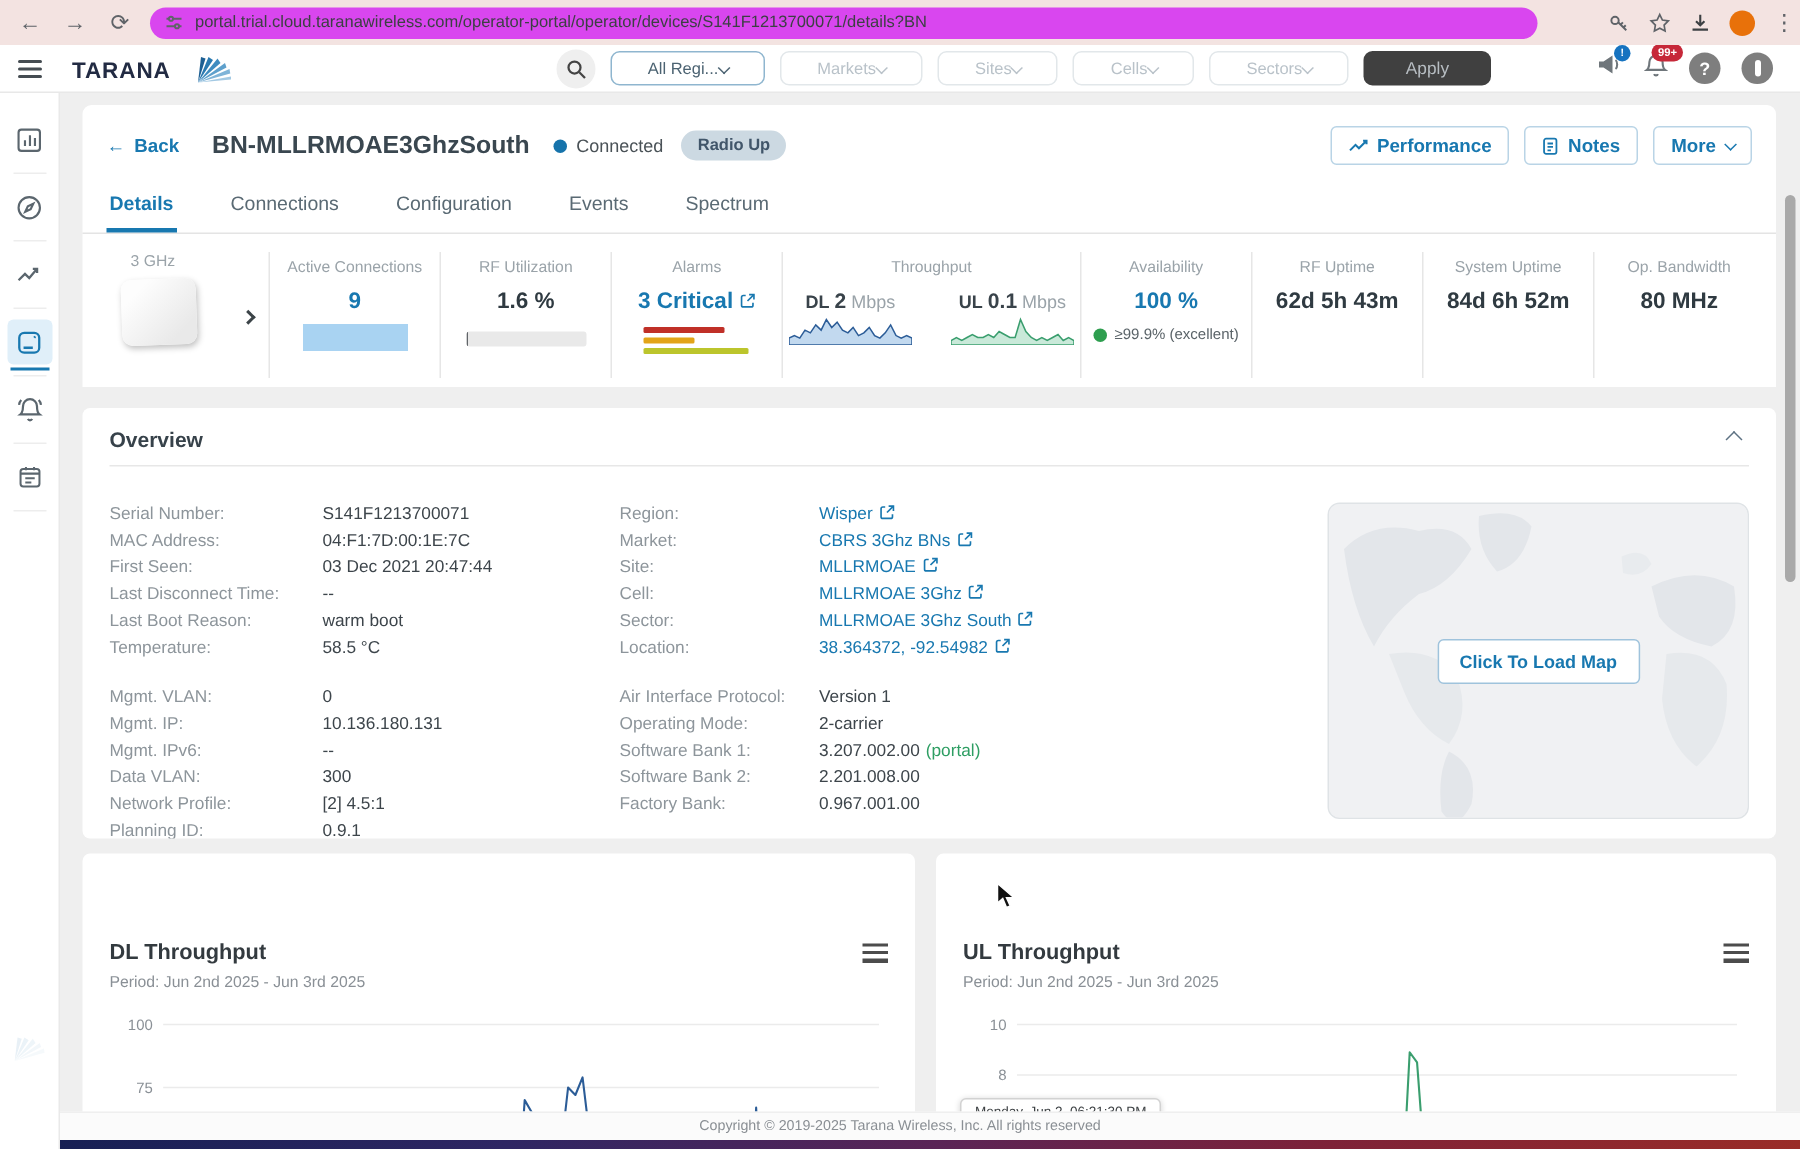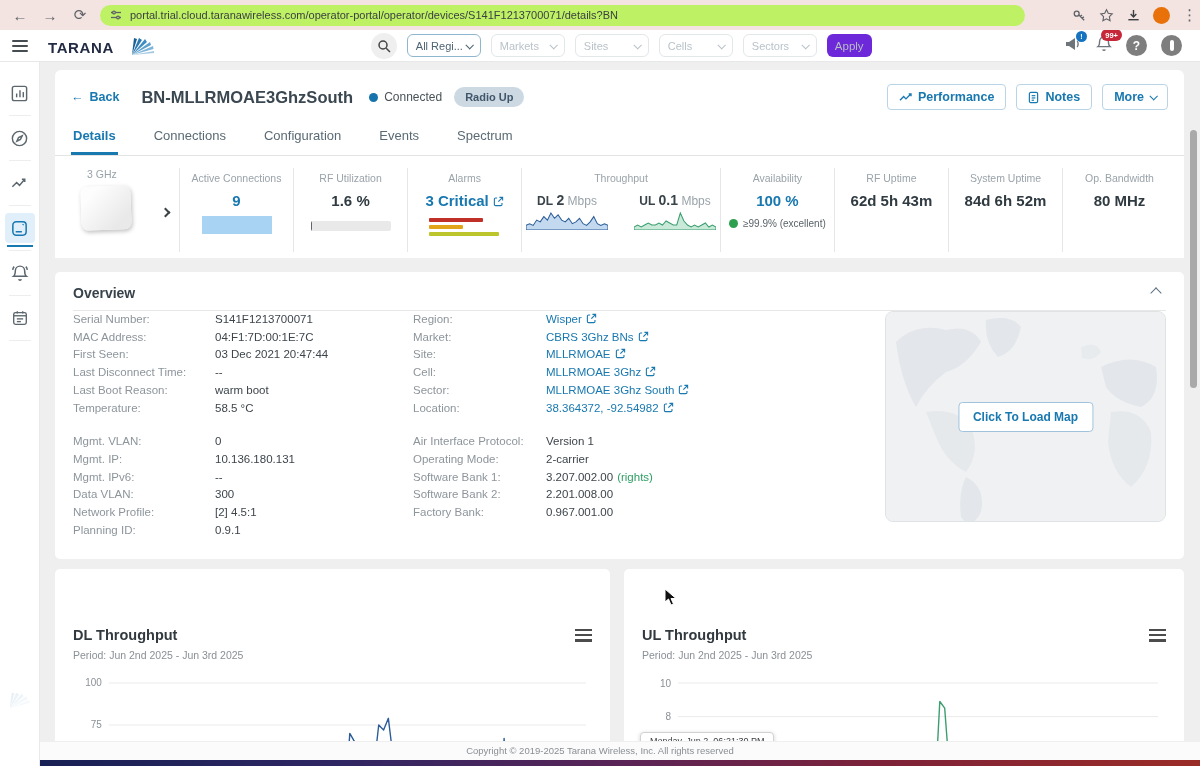--- a/index.html
+++ b/index.html
@@ -1,37 +1,37 @@
 <!DOCTYPE html>
 <html><head>
 <meta charset="utf-8">
 <style>
   * { margin:0; padding:0; box-sizing:border-box; }
   html,body { width:1200px; height:766px; overflow:hidden; font-family:"Liberation Sans",sans-serif; background:#efefef; }
 
   
   #browser-bar { position:absolute; top:0; left:0; width:1200px; height:30px; background:#f3e3e1; display:flex; align-items:center; padding:0 10px; gap:10px; z-index:90; }
   .nav-ico { font-size:15px; color:#5f6368; width:20px; text-align:center; cursor:default; }
-  #url-pill { flex:0 0 925px; height:21px; background:#bef264; border-radius:11px; display:flex; align-items:center; padding:0 10px; gap:8px; }
+  #url-pill { flex:0 0 925px; height:21px; background:#d946ef; border-radius:11px; display:flex; align-items:center; padding:0 10px; gap:8px; }
   #url-text { font-size:11px; color:#3c4043; white-space:nowrap; overflow:hidden; }
   .chrome-right { display:flex; align-items:center; gap:12px; margin-left:auto; }
   #chrome-avatar { width:17px; height:17px; border-radius:50%; background:#e8710a; }
 
   
   #app-header { position:absolute; top:30px; left:0; width:1200px; height:32px; background:#fff; border-bottom:1px solid #e8e8e8; display:flex; align-items:center; z-index:80; }
   #menu-btn { width:40px; display:flex; flex-direction:column; gap:3px; align-items:center; }
   #menu-btn span { width:16px; height:2px; background:#454c52; border-radius:1px; }
   #brand { display:flex; align-items:flex-end; gap:16px; margin-left:8px; }
   #brand-word { font-size:15px; font-weight:800; letter-spacing:.6px; color:#222b43; }
   #filter-bar { display:flex; align-items:center; gap:10px; margin-left:215px; }
   #search-circle { width:26px; height:26px; border-radius:50%; background:#efefef; display:flex; align-items:center; justify-content:center; }
-  .dd { height:23px; min-width:74px; border:1px solid #e2e7ea; border-radius:6px; background:#fff; display:flex; align-items:center; justify-content:space-between; padding:0 8px; font-size:11px; color:#b9c2c9; }
+  .dd { height:23px; min-width:74px; border:1px solid #e2e7ea; border-radius:6px; background:#fff; display:flex; align-items:center; justify-content:space-between; padding:0 24px; font-size:11px; color:#b9c2c9; }
   .dd.active { border-color:#8fb6cf; color:#4c6372; }
   .chev { width:6px; height:6px; border-right:1.5px solid currentColor; border-bottom:1.5px solid currentColor; transform:rotate(45deg) translateY(-1px); }
-  #apply-btn { height:23px; padding:0 8px; border-radius:6px; background:#6d28d9; color:#b7bdc2; font-size:11.5px; border:none; }
+  #apply-btn { height:23px; padding:0 28px; border-radius:6px; background:#404040; color:#b7bdc2; font-size:11.5px; border:none; }
   #header-icons { margin-left:auto; display:flex; align-items:center; gap:14px; padding-right:18px; }
   .hdr-ico { position:relative; }
   .badge-blue { position:absolute; top:-5px; right:-5px; width:11px; height:11px; background:#1673c0; color:#fff; font-size:7px; font-weight:700; border-radius:50%; display:flex; align-items:center; justify-content:center; }
   .badge-red { position:absolute; top:-6px; right:-10px; background:#c62839; color:#fff; font-size:7.5px; font-weight:700; border-radius:7px; padding:1.5px 4px; }
   .circle-ico { width:21px; height:21px; border-radius:50%; background:#7e7e7e; color:#fff; display:flex; align-items:center; justify-content:center; font-size:12px; font-weight:700; }
 
   
   #sidebar { position:absolute; top:62px; left:0; width:40px; bottom:0; background:#fff; border-right:1px solid #e9e9e9; z-index:70; display:flex; flex-direction:column; align-items:center; padding-top:16px; }
   .sb-item { width:30px; height:30px; display:flex; align-items:center; justify-content:center; border-radius:4px; position:relative; }
   .sb-item.active { background:#e0eff9; }
@@ -83,21 +83,21 @@
   .tp-line .pfx { color:#39434a; font-weight:700; }
   .avail-note { display:flex; align-items:center; justify-content:center; gap:5px; margin-top:9px; font-size:10px; color:#5a6368; }
   .green-dot { width:9px; height:9px; border-radius:50%; background:#2e9e4f; }
   .ext-svg { width:11px; height:11px; margin-left:4px; vertical-align:-1px; }
 
   
   #overview-card { height:287px; padding:13px 18px 0; overflow:hidden; position:relative; }
   #overview-head { display:flex; align-items:center; justify-content:space-between; padding-bottom:9px; border-bottom:1px solid #e7e7e7; }
   #overview-title { font-size:14px; font-weight:700; color:#37424a;text-align:right; }
   .chev-up { width:8px; height:8px; border-right:1.8px solid #5e7283; border-bottom:1.8px solid #5e7283; transform:rotate(-135deg); margin-right:6px; }
-  #overview-body { display:flex; margin-top:0; }
+  #overview-body { display:flex; margin-top:24px; }
   .fields { font-size:11.5px; line-height:17.7px; }
   .fields.left { width:340px; }
   .fields.right { width:415px; }
   .gap { height:16px; }
   .frow .lbl { display:inline-block; color:#8d959b; }
   .fields.left .lbl { width:142px; }
   .fields.right .lbl { width:133px; }
   .frow .val { color:#3d454b; }
   .frow .val.link { color:#1878b0; }
   .frow .sfx { color:#2e9e63; margin-left:4px; }
@@ -492,21 +492,21 @@
         <div class="frow"><span class="lbl">Location:</span><span class="val link">38.364372, -92.54982</span><svg class="ext-svg" viewBox="0 0 12 12">
               <g stroke="#1878b0" stroke-width="1.2" fill="none">
                 <path d="M4.5 2.2H2.8C2 2.2 1.5 2.7 1.5 3.5v5.7c0 .8.5 1.3 1.3 1.3h5.7c.8 0 1.3-.5 1.3-1.3V7.5"></path>
                 <path d="M7 1.5h3.5V5"></path>
                 <path d="M10.3 1.7 5.8 6.2"></path>
               </g>
             </svg></div>
         <div class="gap"></div>
         <div class="frow"><span class="lbl">Air Interface Protocol:</span><span class="val">Version 1</span></div>
         <div class="frow"><span class="lbl">Operating Mode:</span><span class="val">2-carrier</span></div>
-        <div class="frow"><span class="lbl">Software Bank 1:</span><span class="val">3.207.002.00</span><span class="sfx">(rights)</span></div>
+        <div class="frow"><span class="lbl">Software Bank 1:</span><span class="val">3.207.002.00</span><span class="sfx">(portal)</span></div>
         <div class="frow"><span class="lbl">Software Bank 2:</span><span class="val">2.201.008.00</span></div>
         <div class="frow"><span class="lbl">Factory Bank:</span><span class="val">0.967.001.00</span></div>
       </div>
       <div id="map-box">
         <svg width="281" height="224" viewBox="0 0 281 224">
           <rect width="281" height="224" fill="#f0f1f3"></rect>
           <path d="M10 30 Q30 10 60 18 Q85 12 95 30 Q80 55 60 60 Q40 75 30 95 Q15 70 10 30Z" fill="#e3e6ea"></path>
           <path d="M100 8 Q125 2 135 15 Q130 40 112 45 Q98 30 100 8Z" fill="#e3e6ea"></path>
           <path d="M40 100 Q70 95 85 115 Q95 140 80 160 Q60 150 50 125 Z" fill="#e6e9ec"></path>
           <path d="M80 165 Q100 175 95 200 Q85 220 75 205 Q72 180 80 165Z" fill="#e3e6ea"></path>

